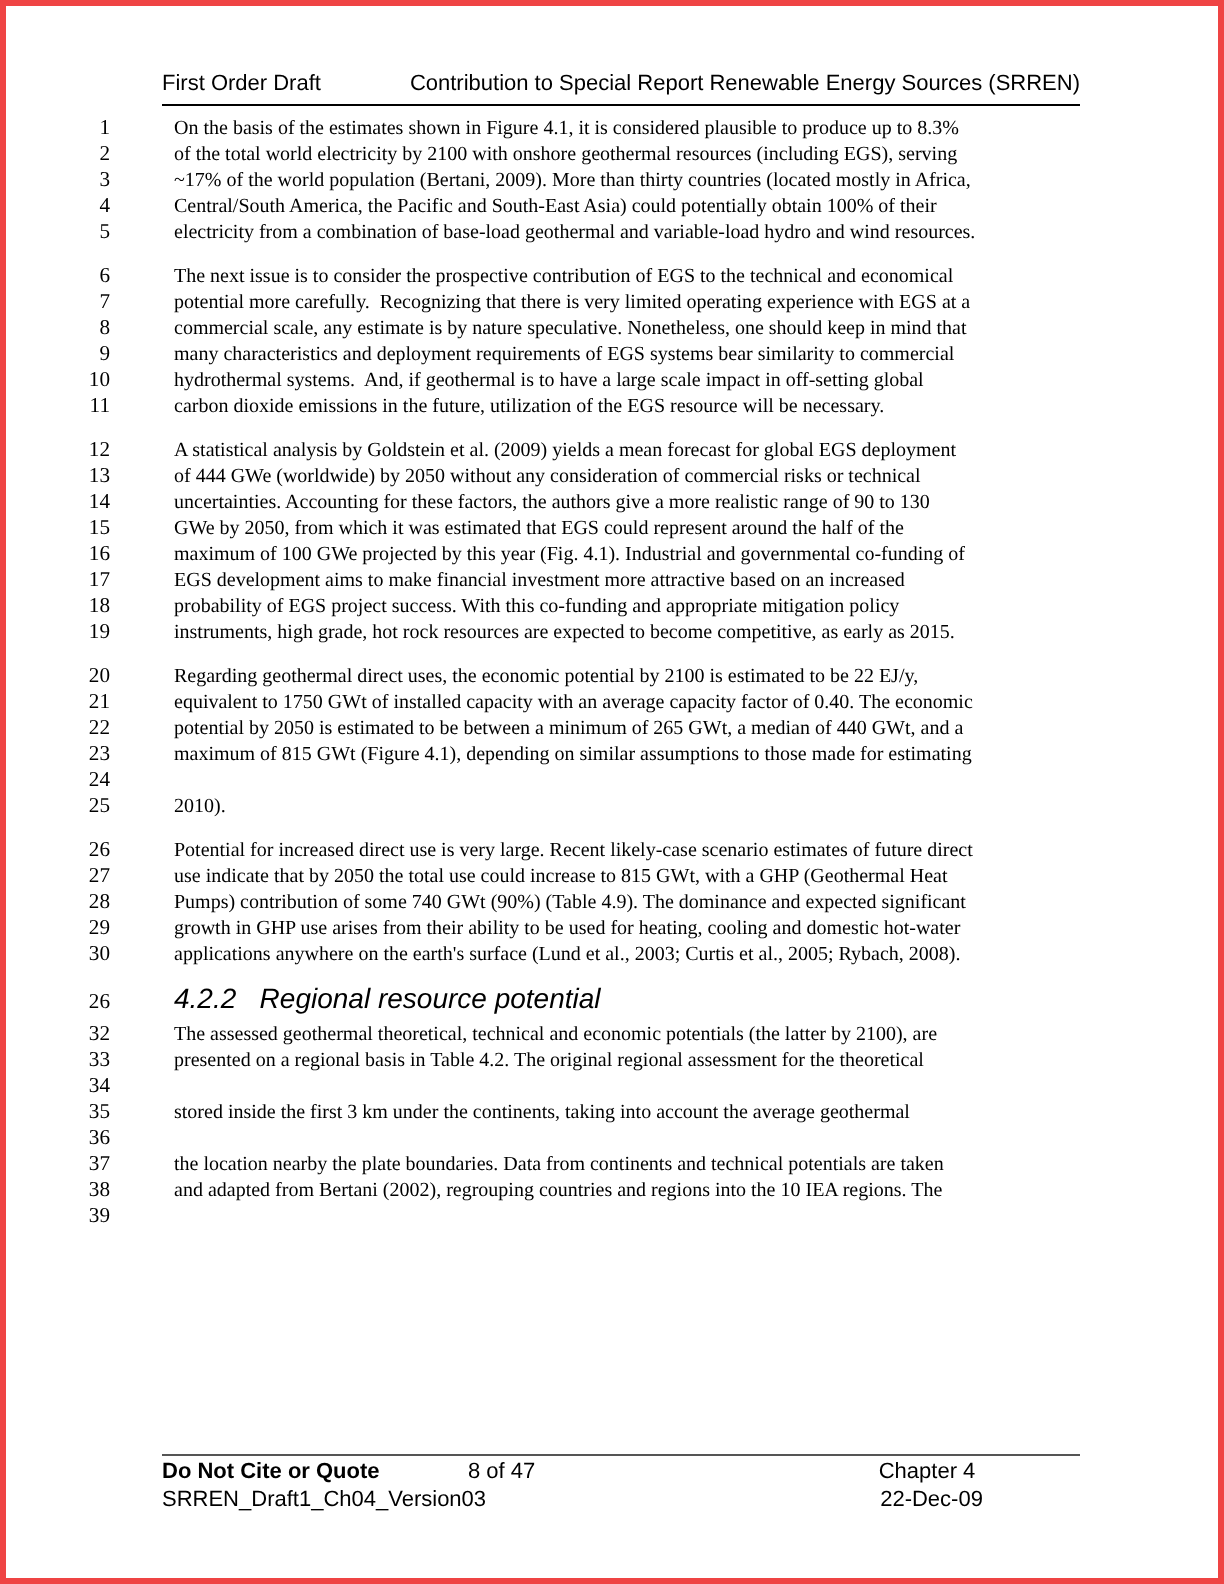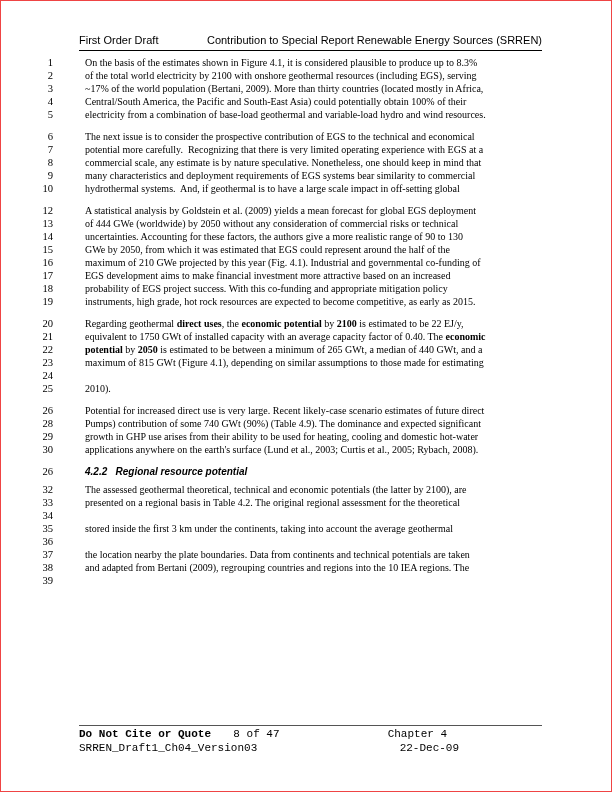--- a/index.html
+++ b/index.html
@@ -6,21 +6,21 @@
     margin: 0;
     padding: 0;
     background: #ffffff;
   }
   .page {
     position: relative;
     width: 612px;
     height: 792px;
     background: #ffffff;
     box-sizing: border-box;
-    border: 1px solid #ef4444;
+    border: 3px solid #ef4444;
     overflow: hidden;
     color: #000000;
     font-family: "Liberation Serif", "DejaVu Serif", serif;
     padding-left: 20px;
   }
 
   
   .header {
     position: absolute;
     left: 78px;
@@ -65,46 +65,46 @@
   }
   .text {
     margin-left: 32px;
     font-size: 10px;
     white-space: pre;
   }
   .heading .text {
     font-family: "Liberation Sans", "DejaVu Sans", sans-serif;
     font-weight: bold;
     font-style: italic;
-    font-size: 10px;
-  }
-  .b { font-weight: bold; margin-top: 28px; }
+    font-size: 14px;
+  }
+  .b { font-weight: normal; margin-top: 28px; }
   .i { font-style: italic; }
 
   
   .footer {
     position: absolute;
     left: 78px;
     right: 69px;
     top: 724px;
     border-top: 1.2px solid #555555;
     padding-top: 2px;
-    font-family: Liberation Mono, monospace;
+    font-family: Liberation Sans, sans-serif;
     font-size: 11px;
     line-height: 13.5px;
   }
   .footer-row {
     display: flex;
   }
   .footer-row .cell {
     flex: 1 1 0;
     white-space: nowrap;
   }
   .footer-row .cell.center { }
-  .footer-row .cell.right  { text-align: left; }
+  .footer-row .cell.right  { text-align: center; }
   .footer-row .cell.bold   { font-weight: bold; }
 </style>
 </head>
 <body>
 
 <div class="page">
 
   <div class="header">
     <span>First Order Draft</span>
     <span>Contribution to Special Report Renewable Energy Sources (SRREN)</span>
@@ -147,41 +147,45 @@
           <span class="text"><span>commercial scale, any estimate is by nature speculative. Nonetheless, one should keep in mind that</span></span>
         </div>
         <div class="line">
           <span class="num">9</span>
           <span class="text"><span>many characteristics and deployment requirements of EGS systems bear similarity to commercial</span></span>
         </div>
         <div class="line">
           <span class="num">10</span>
           <span class="text"><span>hydrothermal systems.  And, if geothermal is to have a large scale impact in off-setting global</span></span>
         </div>
+        <div class="line">
+          <span class="num">11</span>
+          <span class="text"><span>carbon dioxide emissions in the future, utilization of the EGS resource will be necessary.</span></span>
+        </div>
       </div>
       <div class="block">
         <div class="line">
           <span class="num">12</span>
           <span class="text"><span>A statistical analysis by Goldstein et al. (2009) yields a mean forecast for global EGS deployment</span></span>
         </div>
         <div class="line">
           <span class="num">13</span>
           <span class="text"><span>of 444 GWe (worldwide) by 2050 without any consideration of commercial risks or technical</span></span>
         </div>
         <div class="line">
           <span class="num">14</span>
           <span class="text"><span>uncertainties. Accounting for these factors, the authors give a more realistic range of 90 to 130</span></span>
         </div>
         <div class="line">
           <span class="num">15</span>
           <span class="text"><span>GWe by 2050, from which it was estimated that EGS could represent around the half of the</span></span>
         </div>
         <div class="line">
           <span class="num">16</span>
-          <span class="text"><span>maximum of 210 GWe projected by this year (Fig. 4.1). Industrial and governmental co-funding of</span></span>
+          <span class="text"><span>maximum of 100 GWe projected by this year (Fig. 4.1). Industrial and governmental co-funding of</span></span>
         </div>
         <div class="line">
           <span class="num">17</span>
           <span class="text"><span>EGS development aims to make financial investment more attractive based on an increased</span></span>
         </div>
         <div class="line">
           <span class="num">18</span>
           <span class="text"><span>probability of EGS project success. With this co-funding and appropriate mitigation policy</span></span>
         </div>
         <div class="line">
@@ -213,20 +217,24 @@
           <span class="num">25</span>
           <span class="text"><span>2010).</span></span>
         </div>
       </div>
       <div class="block">
         <div class="line">
           <span class="num">26</span>
           <span class="text"><span>Potential for increased direct use is very large. Recent likely-case scenario estimates of future direct</span></span>
         </div>
         <div class="line">
+          <span class="num">27</span>
+          <span class="text"><span>use indicate that by 2050 the total use could increase to 815 GWt, with a GHP (Geothermal Heat</span></span>
+        </div>
+        <div class="line">
           <span class="num">28</span>
           <span class="text"><span>Pumps) contribution of some 740 GWt (90%) (Table 4.9). The dominance and expected significant</span></span>
         </div>
         <div class="line">
           <span class="num">29</span>
           <span class="text"><span>growth in GHP use arises from their ability to be used for heating, cooling and domestic hot-water</span></span>
         </div>
         <div class="line">
           <span class="num">30</span>
           <span class="text"><span>applications anywhere on the earth's surface (Lund et al., 2003; Curtis et al., 2005; Rybach, 2008).</span></span>
@@ -256,21 +264,21 @@
         </div>
         <div class="line">
           <span class="num">36</span>
         </div>
         <div class="line">
           <span class="num">37</span>
           <span class="text"><span>the location nearby the plate boundaries. Data from continents and technical potentials are taken</span></span>
         </div>
         <div class="line">
           <span class="num">38</span>
-          <span class="text"><span>and adapted from Bertani (2009), regrouping countries and regions into the 10 IEA regions. The</span></span>
+          <span class="text"><span>and adapted from Bertani (2002), regrouping countries and regions into the 10 IEA regions. The</span></span>
         </div>
         <div class="line">
           <span class="num">39</span>
         </div>
       </div>
     </div>
 
   <div class="footer">
     <div class="footer-row">
       <span class="cell bold">Do Not Cite or Quote</span>

